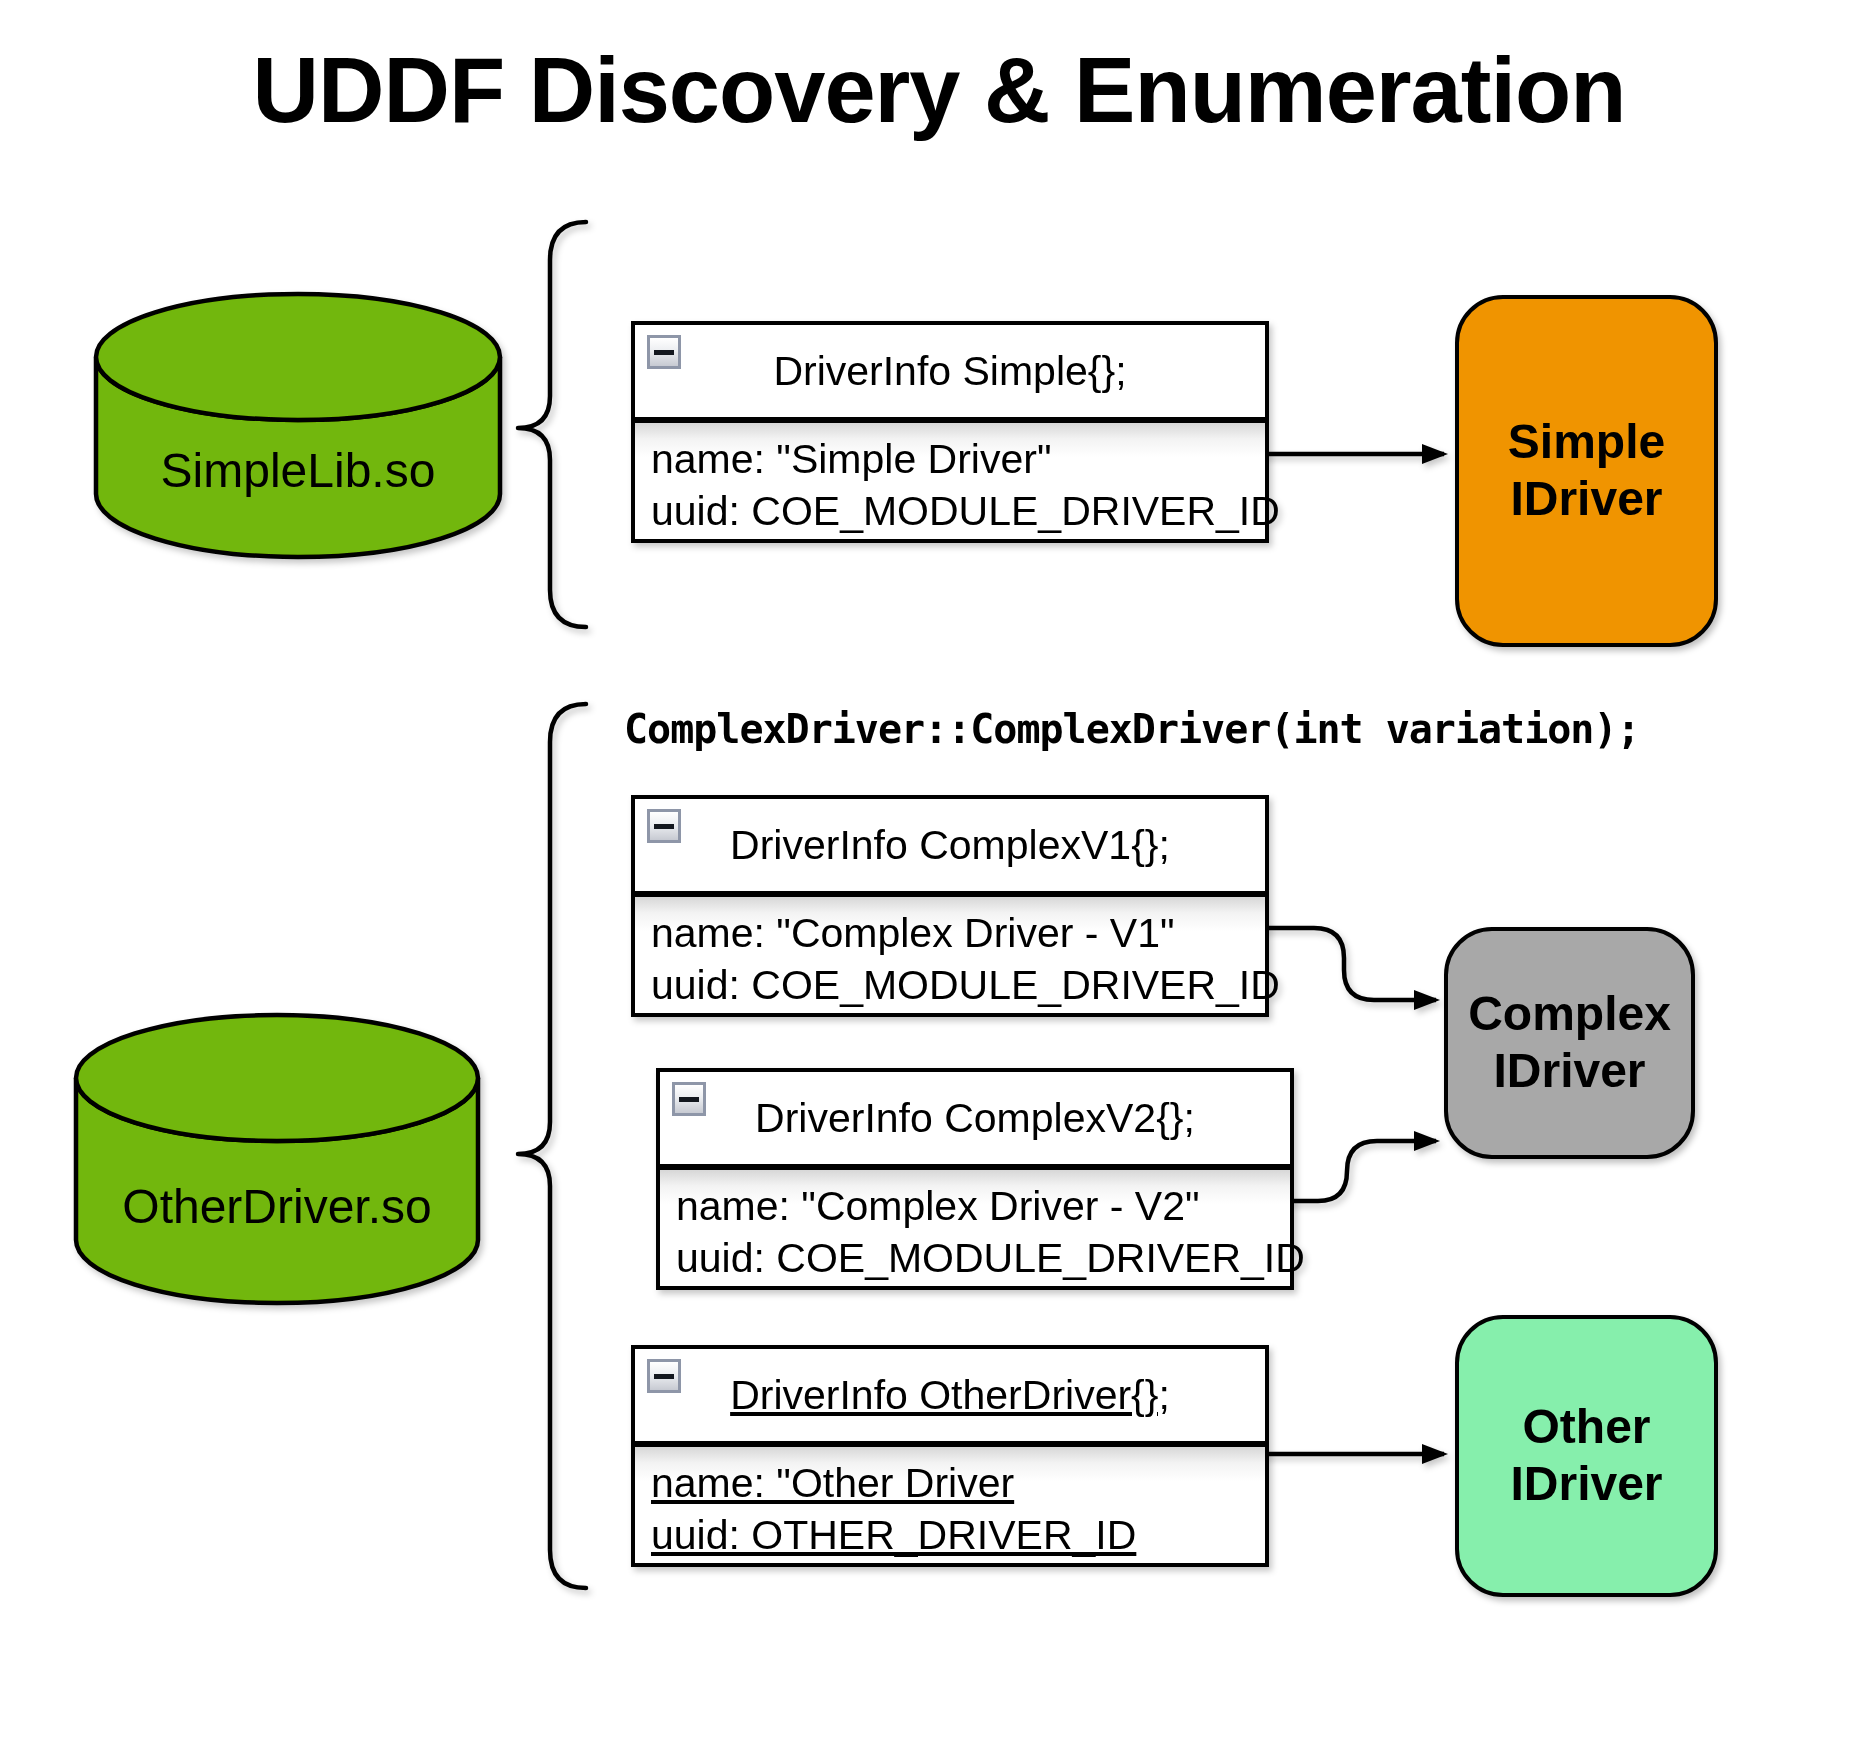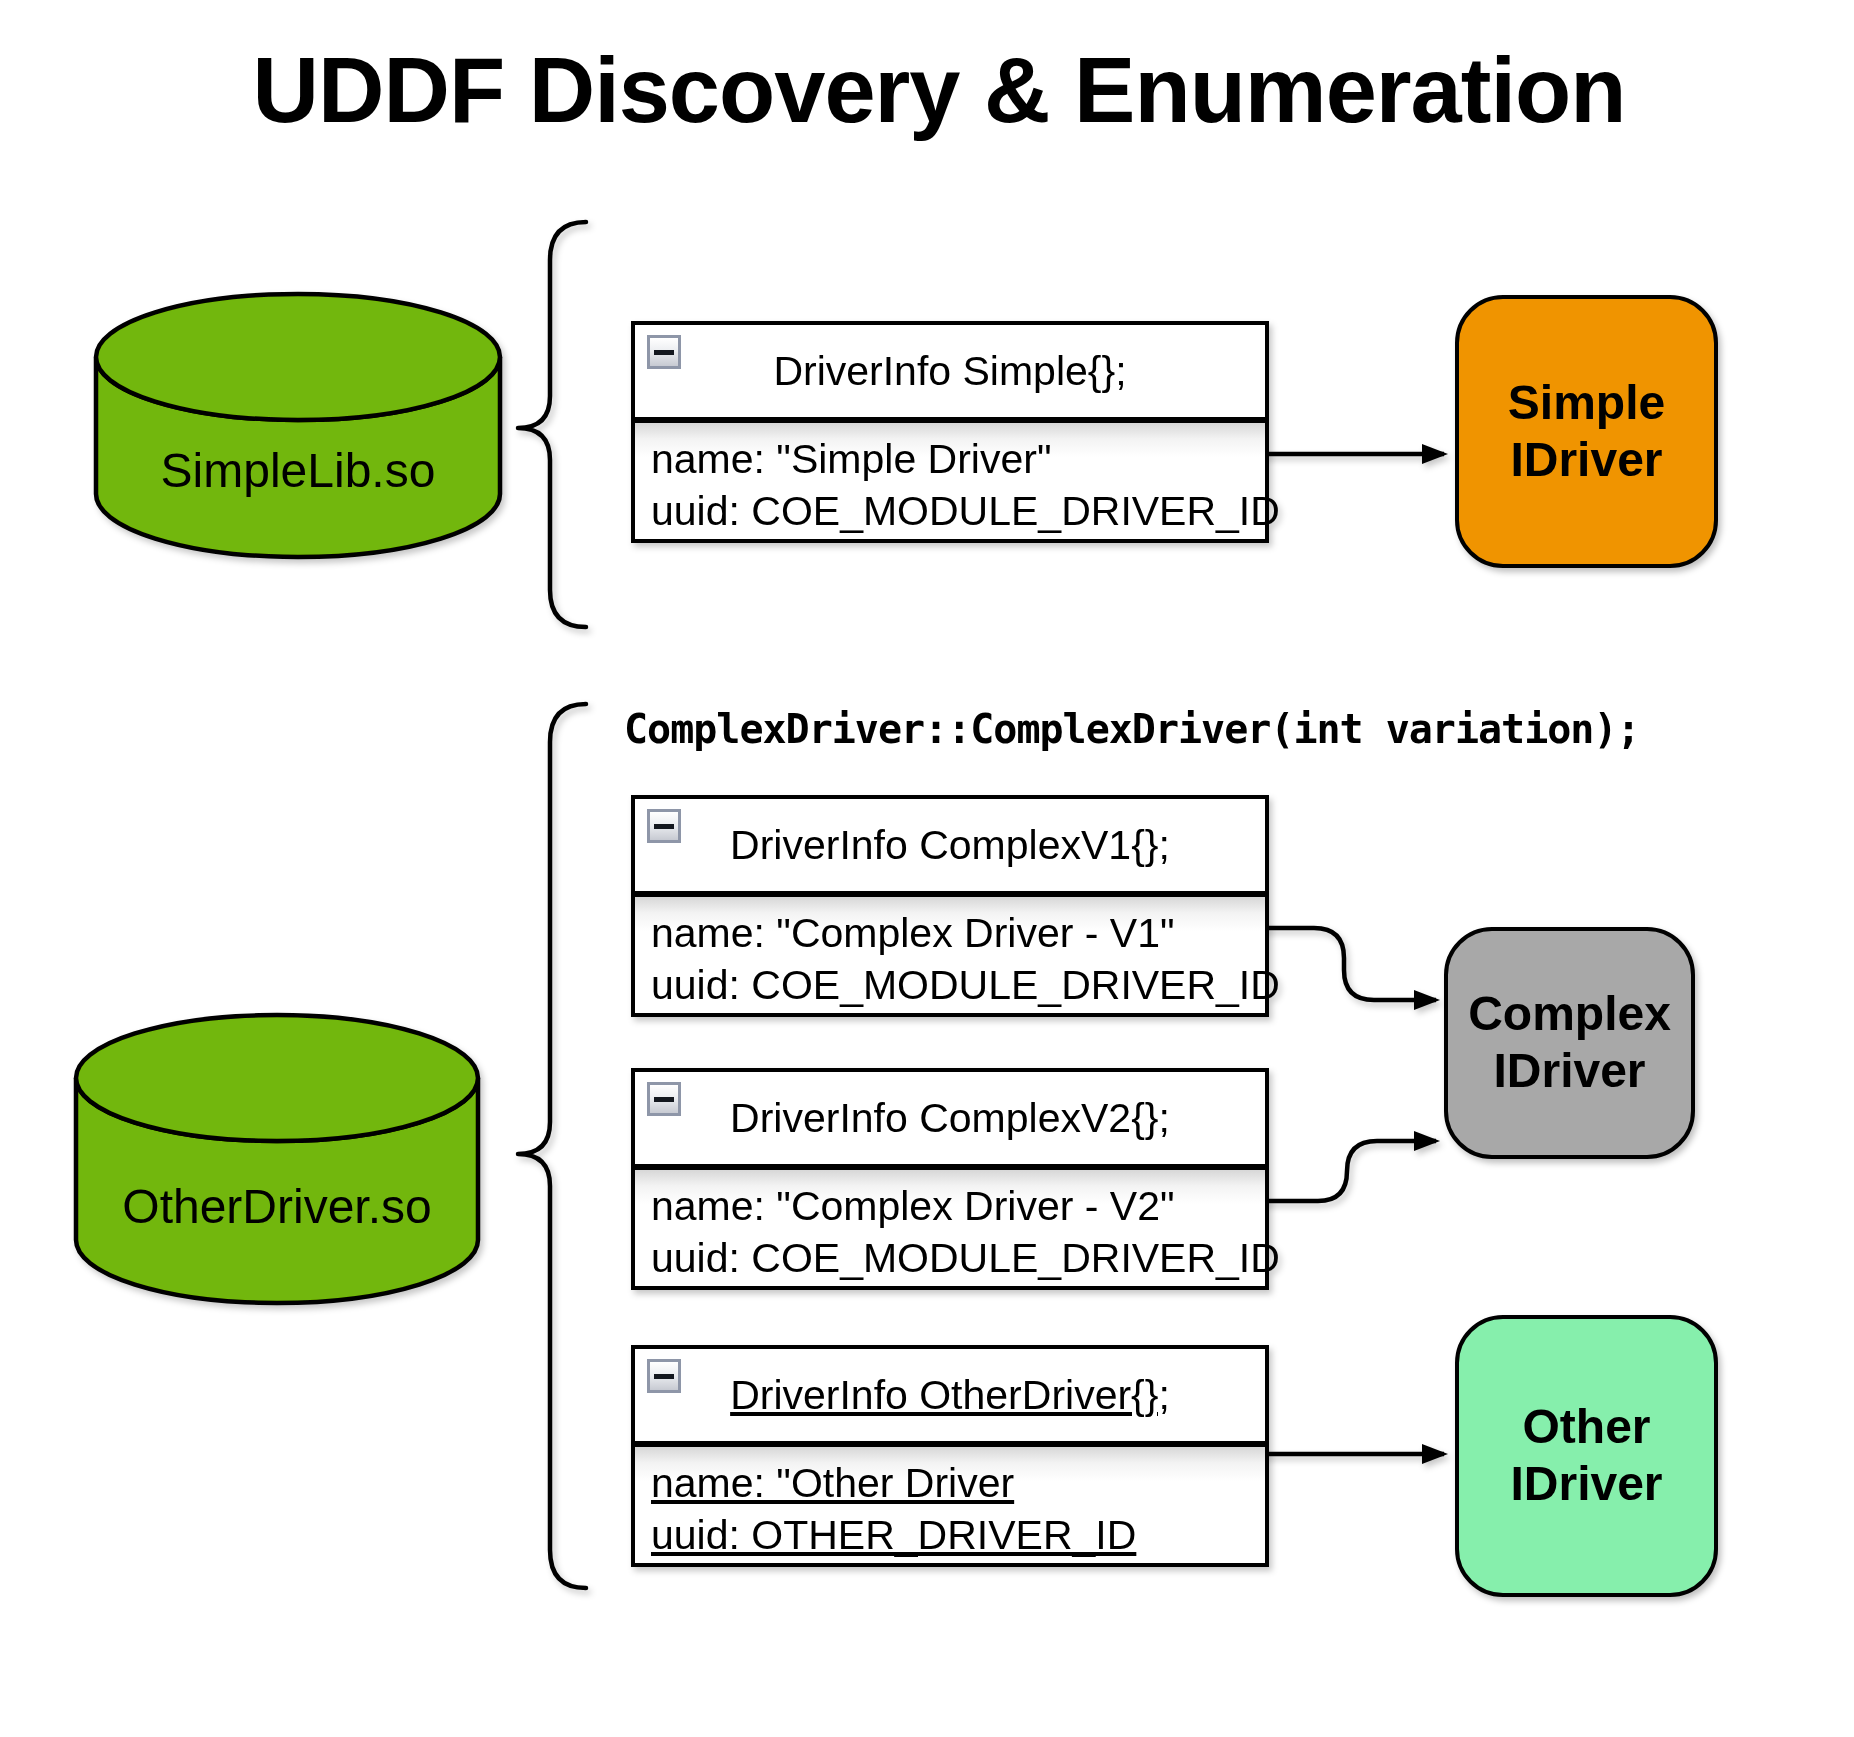--- a/index.html
+++ b/index.html
@@ -55,26 +55,26 @@
   .dbox-row{font-size:41px;line-height:52px;white-space:nowrap;}
   .idriver{
     position:absolute;border:4px solid #000;border-radius:48px;
     box-sizing:border-box;display:flex;align-items:center;justify-content:center;
     box-shadow:3px 4px 6px rgba(0,0,0,0.25);
   }
   .idriver-label{
     font-size:48px;font-weight:bold;line-height:1.18;
     text-align:center;white-space:pre-line;
   }
-  #idriver-simple{left:1455px;top:295px;width:263px;height:273px;}
+  #idriver-simple{left:1455px;top:295px;width:263px;height:352px;}
   #idriver-complex{left:1444px;top:927px;width:251px;height:232px;}
   #idriver-other{left:1455px;top:1315px;width:263px;height:282px;}
   #dbox-simple{left:617px;top:321px;}
   #dbox-v1{left:617px;top:795px;}
-  #dbox-v2{left:617px;top:1068px;border-radius:17px;}
+  #dbox-v2{left:642px;top:1068px;border-radius:17px;}
   #dbox-other{left:617px;top:1345px;text-decoration:underline;}
   #label-simplelib{left:298px;top:470px;}
   #label-complexlib{left:277px;top:1206px;}
 </style>
 </head>
 <body>
 
 <div id="stage">
 
   <svg id="shape-layer" viewBox="0 0 1854 1737" xmlns="http://www.w3.org/2000/svg">

